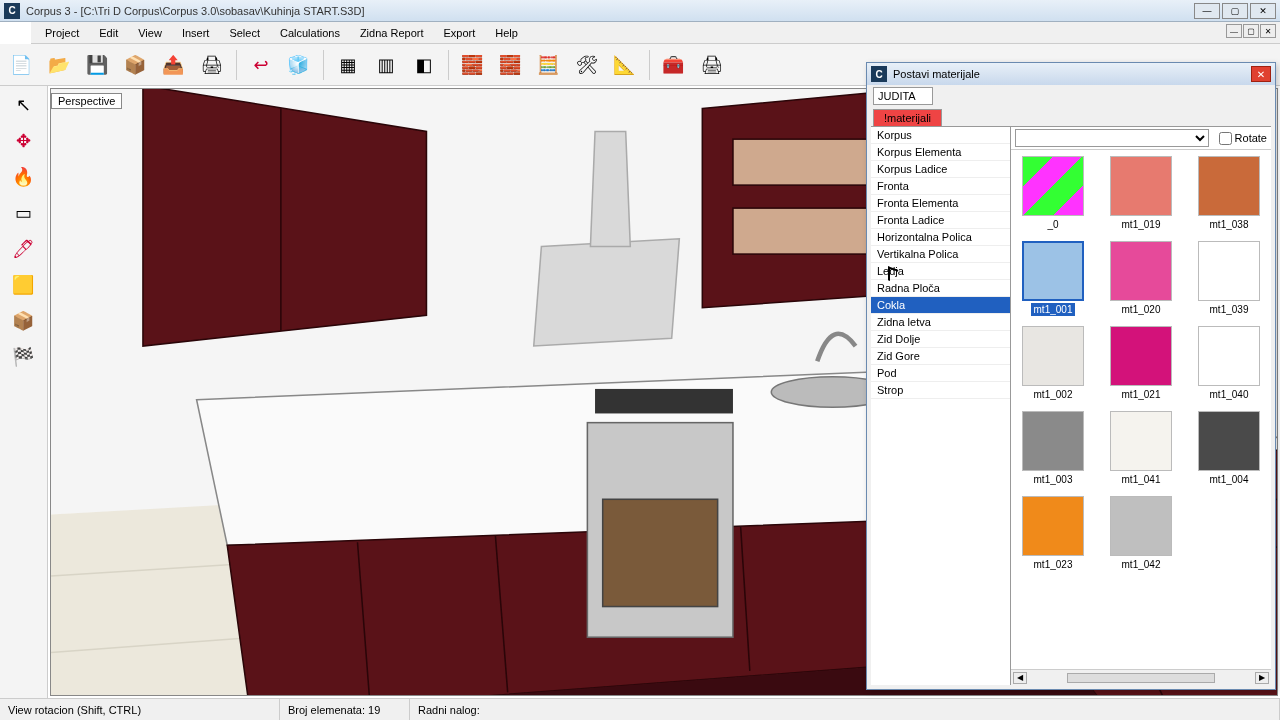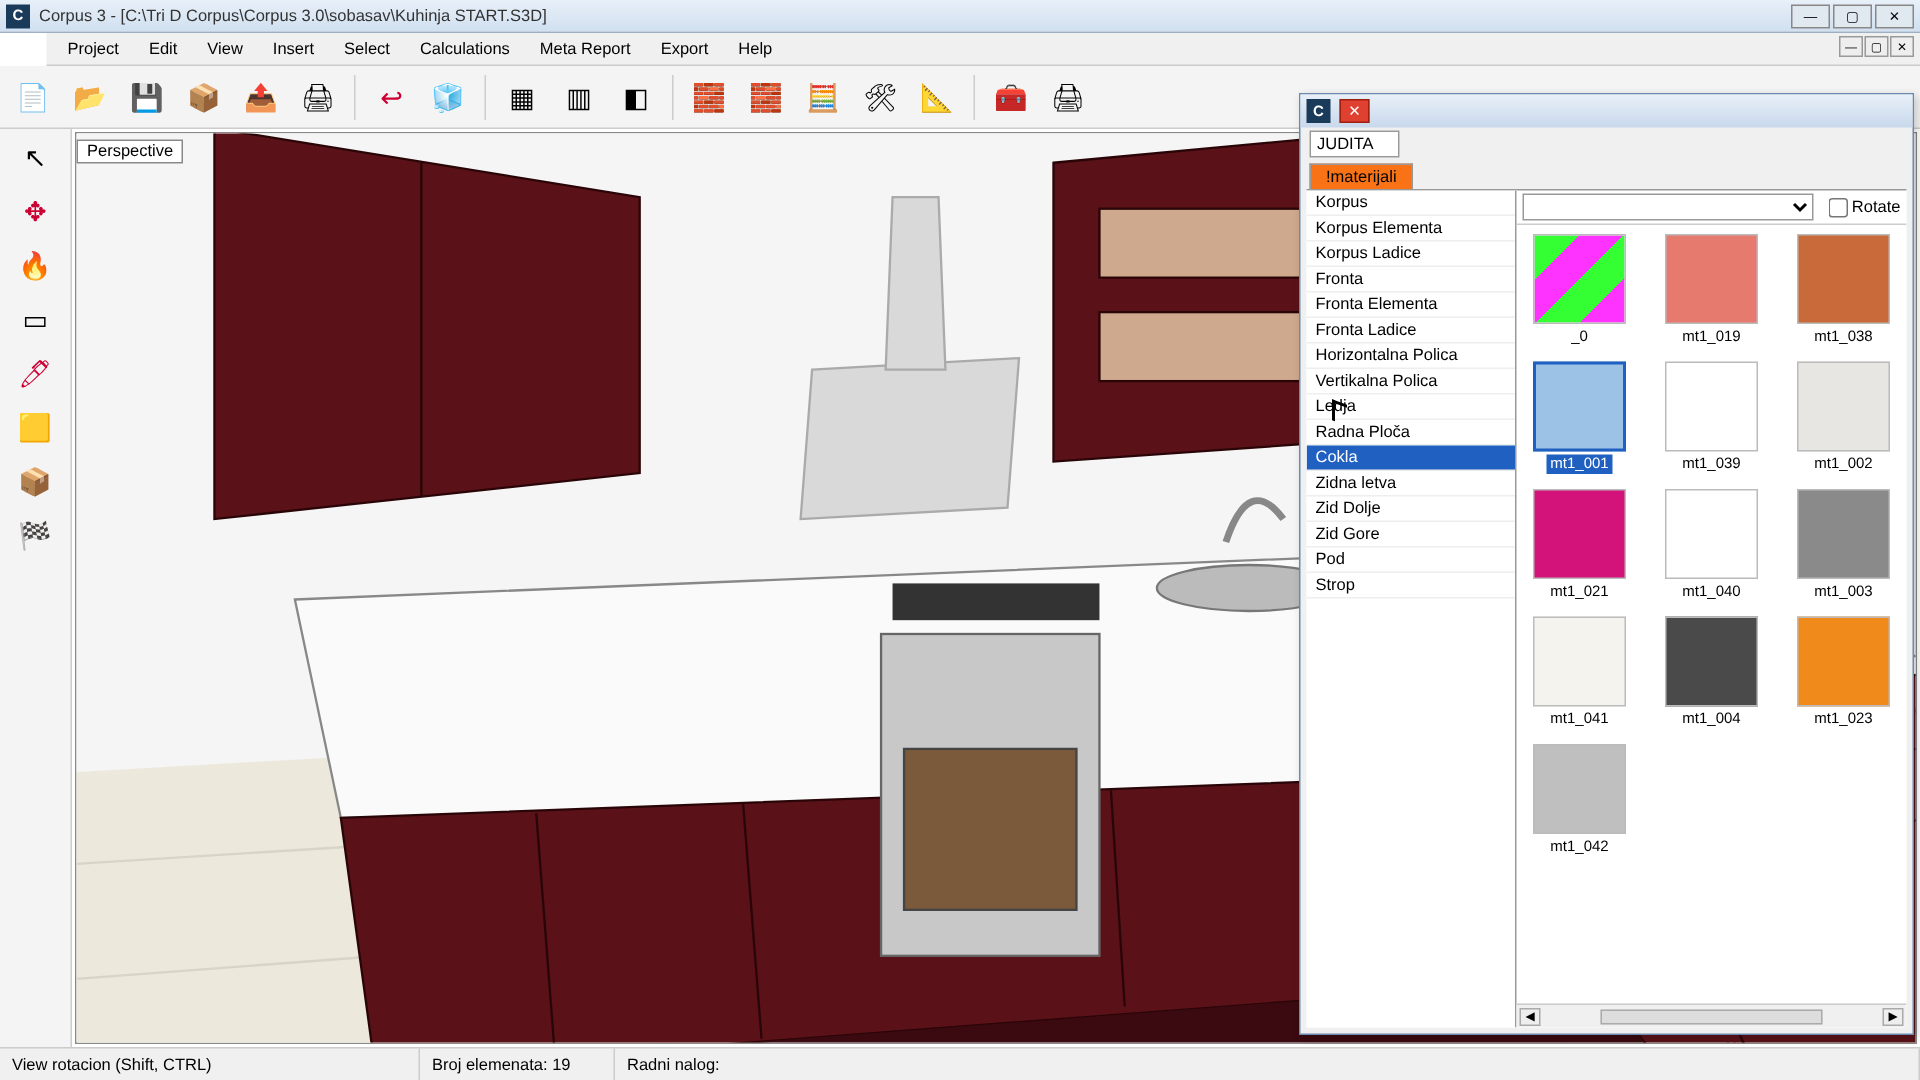--- a/index.html
+++ b/index.html
@@ -34,21 +34,21 @@
 
 
 .panel { position: absolute; top: 62px; right: 4px; width: 410px; bottom: 30px; border: 1px solid #6a8ab0; background: #f0f0f0; box-shadow: 2px 2px 6px rgba(0,0,0,.2); display: flex; flex-direction: column; }
 .panel-title { height: 22px; background: linear-gradient(#e8f0f8, #c8d8ec); display: flex; align-items: center; padding: 0 4px; }
 .panel-title .ico { width: 16px; height: 16px; background: #1a3a5a; color: #fff; display: flex; align-items: center; justify-content: center; font-weight: bold; margin-right: 6px; font-size:10px;}
 .panel-title .txt { flex: 1; }
 .panel-title .close { width: 20px; height: 16px; background: #e04030; color: #fff; border: 1px solid #a02010; display: flex; align-items: center; justify-content: center; font-size: 10px; }
 .panel-row { padding: 2px 6px; display: flex; align-items: center; gap: 6px; }
 .panel-row input[type=text] { border: 1px solid #999; padding: 2px 4px; background: #fff; }
 .tab-strip { display: flex; padding: 2px 6px 0 6px; }
-.tab { border: 1px solid #999; border-bottom: none; padding: 2px 10px; background: #f97316; }
+.tab { border: 1px solid #999; border-bottom: none; padding: 2px 10px; background: #ef4444; }
 .panel-body { flex: 1; display: flex; border-top: 1px solid #999; margin: 0 4px 4px 4px; background: #fff; overflow: hidden; }
 .cat-list { width: 140px; border-right: 1px solid #999; overflow-y: auto; background: #fff; }
 .cat-list .item { padding: 2px 6px; border-bottom: 1px solid #eee; white-space: nowrap; cursor: default; }
 .cat-list .item.sel { background: #2060c0; color: #fff; }
 .mat-area { flex: 1; display: flex; flex-direction: column; }
 .mat-top { display: flex; align-items: center; padding: 2px 4px; gap: 10px; border-bottom: 1px solid #ccc; }
 .mat-top select { flex: 1; border: 1px solid #999; height: 18px; background: #fff; }
 .mat-top label { display: flex; align-items: center; gap: 3px; }
 .mat-grid-wrap { flex: 1; overflow-y: auto; padding: 6px; position: relative; }
 .mat-grid { display: grid; grid-template-columns: repeat(3, 1fr); gap: 10px 16px; }
@@ -80,21 +80,21 @@
   </div>
 </div>
 
 <div class="menubar">
   <div class="menu-item">Project</div>
   <div class="menu-item">Edit</div>
   <div class="menu-item">View</div>
   <div class="menu-item">Insert</div>
   <div class="menu-item">Select</div>
   <div class="menu-item">Calculations</div>
-  <div class="menu-item">Meta Report</div>
+  <div class="menu-item">Zidna Report</div>
   <div class="menu-item">Export</div>
   <div class="menu-item">Help</div>
   <div class="doc-winbtns">
     <div class="doc-winbtn">—</div>
     <div class="doc-winbtn">▢</div>
     <div class="doc-winbtn">✕</div>
   </div>
 </div>
 
 <div class="toolbar">
@@ -246,20 +246,21 @@
     <span>Broj elemenata:</span>&nbsp;<span>19</span>
   </div>
   <div class="cell" style="flex:1">
     <span>Radni nalog:</span>
   </div>
 </div>
 
 <div class="panel">
   <div class="panel-title">
     <div class="ico">C</div>
+    <div class="txt">Postavi materijale</div>
     <div class="close">✕</div>
   </div>
   <div class="panel-row">
     <input type="text" style="width: 60px;" value="JUDITA">
   </div>
   <div class="tab-strip">
     <div class="tab">!materijali</div>
   </div>
   <div class="panel-body">
     <div class="cat-list" id="catlist">
@@ -300,20 +301,24 @@
             </div>
             <div class="swatch">
               <div class="box" style="background: rgb(201, 106, 58);"></div>
               <div class="lbl">mt1_038</div>
             </div>
             <div class="swatch sel">
               <div class="box" style="background: rgb(156, 194, 230);"></div>
               <div class="lbl">mt1_001</div>
             </div>
             <div class="swatch">
+              <div class="box" style="background: rgb(230, 74, 154);"></div>
+              <div class="lbl">mt1_020</div>
+            </div>
+            <div class="swatch">
               <div class="box" style="background: rgb(255, 255, 255);"></div>
               <div class="lbl">mt1_039</div>
             </div>
             <div class="swatch">
               <div class="box" style="background: rgb(232, 230, 226);"></div>
               <div class="lbl">mt1_002</div>
             </div>
             <div class="swatch">
               <div class="box" style="background: rgb(211, 18, 122);"></div>
               <div class="lbl">mt1_021</div>

